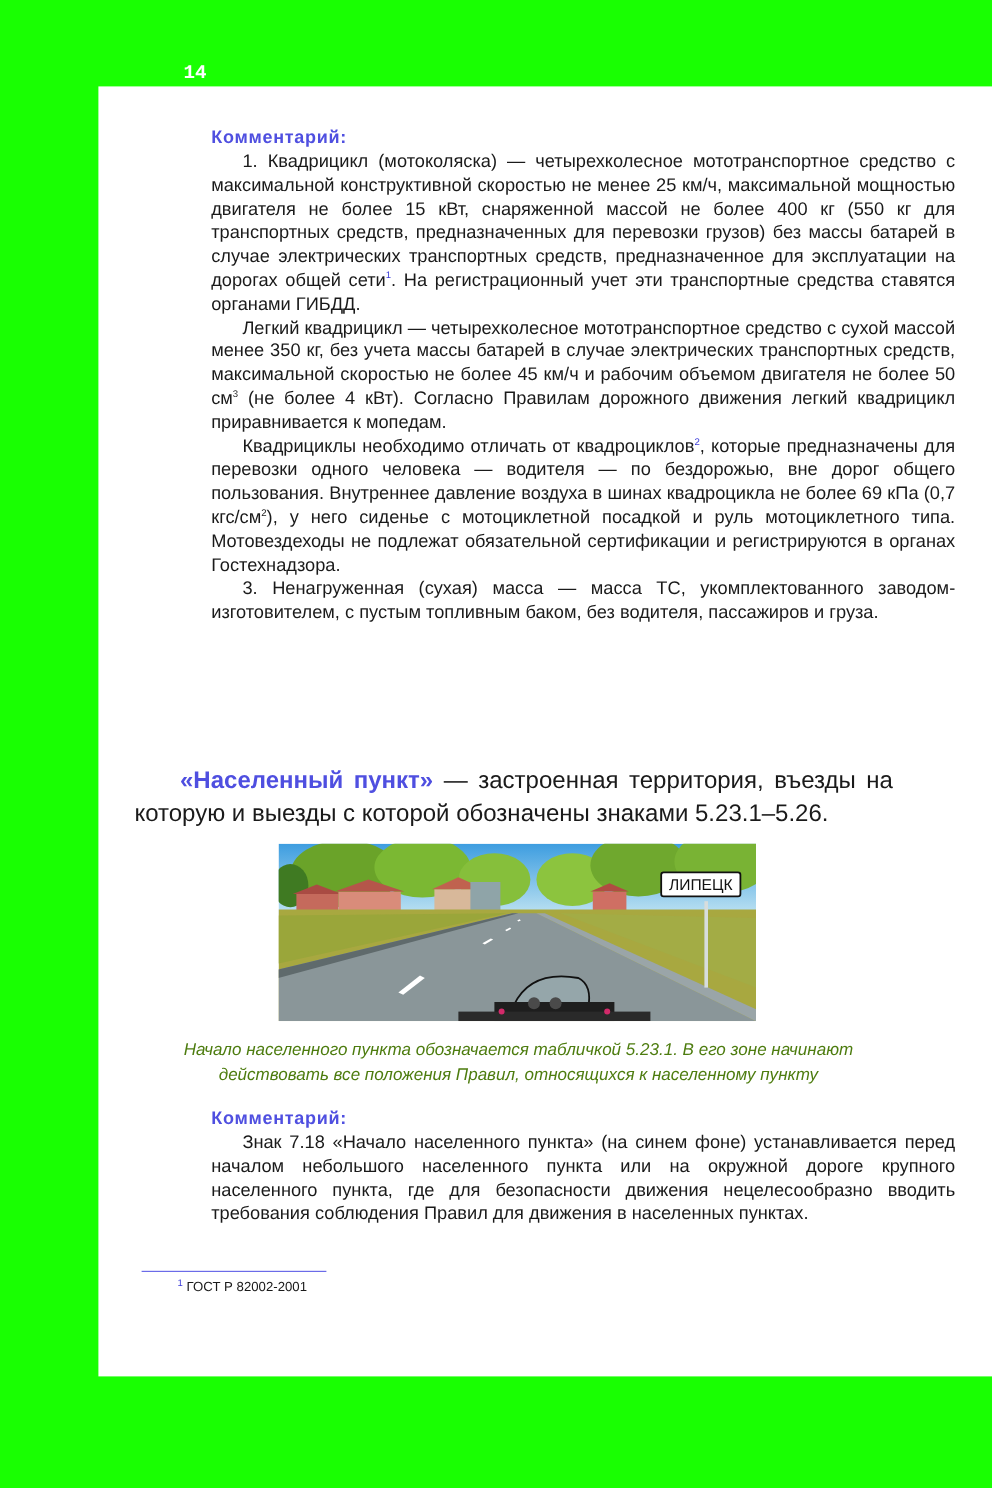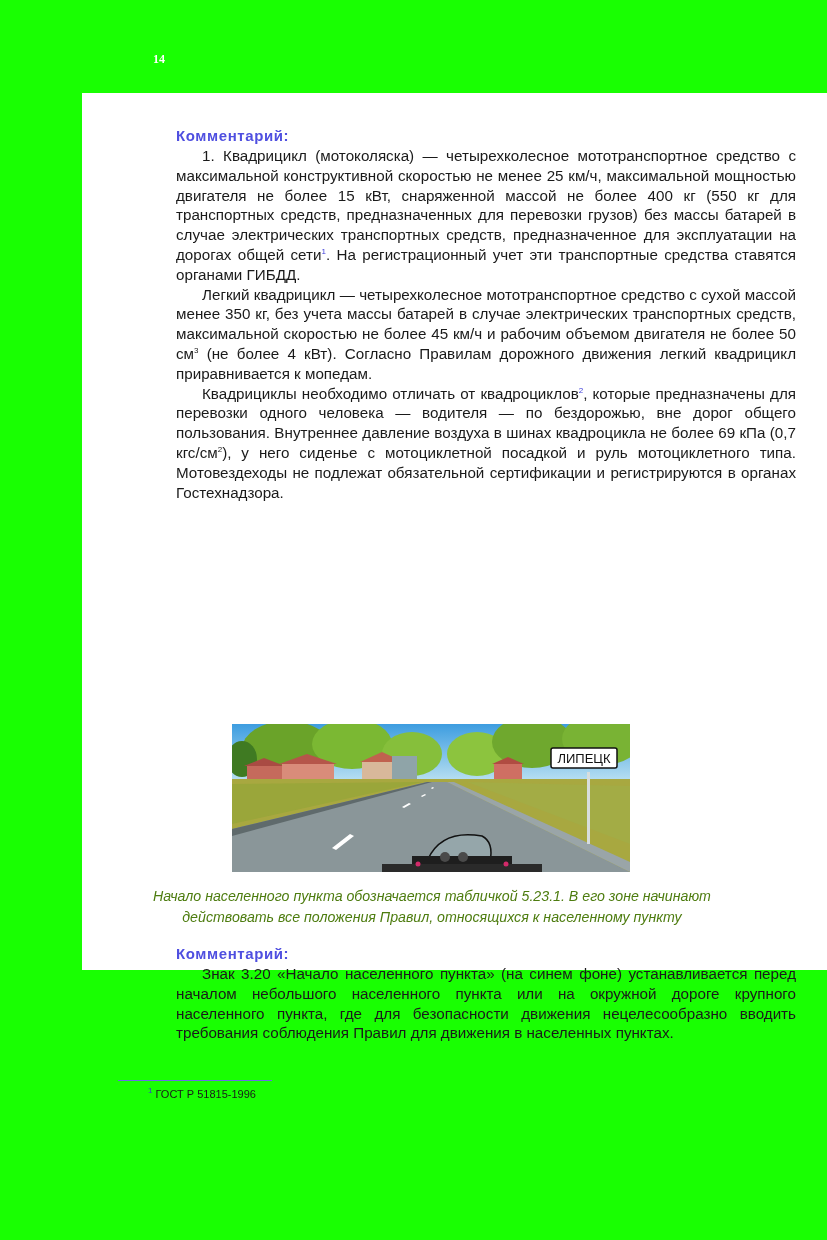--- a/index.html
+++ b/index.html
@@ -6,26 +6,26 @@
   body {
     width: 827px; height: 1240px;
     background: #19ff02;
     position: relative;
     overflow: hidden;
     font-family: "Liberation Sans", sans-serif;
     color: #1a1a1a;
   }
   .page-number {
     position: absolute; left: 153px; top: 52px;
-    color: #ffffff; font-weight: bold; font-size: 12px;
-    font-family: Liberation Serif, serif;
+    color: #ffffff; font-weight: bold; font-size: 16px;
+    font-family: Liberation Mono, monospace;
   }
   .sheet {
-    position: absolute; left: 82px; top: 93px;
-    width: 745px; height: 877px;
+    position: absolute; left: 82px; top: 72px;
+    width: 745px; height: 1075px;
     background: #ffffff;
   }
   .col {
     position: absolute; left: 94px; width: 620px;
   }
   .comment-title {
     color: #4f4fe0; font-weight: bold; font-size: 15px;
     letter-spacing: 0.6px; line-height: 20px; margin: 0;
   }
   .para {
@@ -65,22 +65,24 @@
 
 <div class="page-number">14</div>
 
 <div class="sheet">
 
   <div class="col" style="top:33px;">
     <p class="comment-title">Комментарий:</p>
     <p class="para"><span>1. Квадрицикл (мотоколяска) — четырехколесное мототранспорт­ное средство с максимальной конструктивной скоростью не менее 25 км/ч, максимальной мощностью двигателя не более 15 кВт, сна­ряженной массой не более 400 кг (550 кг для транспортных средств, предназначенных для перевозки грузов) без массы батарей в случае электрических транспортных средств, предназначенное для эксплу­атации на дорогах общей сети</span><sup class="blue">1</sup><span>. На регистрационный учет эти транс­портные средства ставятся органами ГИБДД.</span></p>
     <p class="para"><span>Легкий квадрицикл — четырехколесное мототранспортное сред­ство с сухой массой менее 350 кг, без учета массы батарей в случае электрических транспортных средств, максимальной скоростью не бо­лее 45 км/ч и рабочим объемом двигателя не более 50 см</span><sup>3</sup><span> (не более 4 кВт). Согласно Правилам дорожного движения легкий квадрицикл приравнивается к мопедам.</span></p>
     <p class="para"><span>Квадрициклы необходимо отличать от квадроциклов</span><sup class="blue">2</sup><span>, которые пред­назначены для перевозки одного человека — водителя — по бездорожью, вне дорог общего пользования. Внутреннее давление воздуха в шинах квадроцикла не более 69 кПа (0,7 кгс/см</span><sup>2</sup><span>), у него сиденье с мотоциклет­ной посадкой и руль мотоциклетного типа. Мотовездеходы не подлежат обязательной сертификации и регистрируются в органах Гостехнадзора.</span></p>
+    <p class="para">3. Ненагруженная (сухая) масса — масса ТС, укомплектованного заводом-изготовителем, с пустым топливным баком, без водителя, пассажиров и груза.</p>
   </div>
 
+  <p class="definition"><span class="term">«Населенный пункт»</span><span> — застроенная территория, въезды на которую и выезды с которой обозначены знаками 5.23.1–5.26.</span></p>
 
   <div class="figure">
     <svg width="398" height="148" viewBox="0 0 398 148">
       <defs>
         <linearGradient id="sky" x1="0" y1="0" x2="0" y2="1">
           <stop offset="0" stop-color="#3d9de0"></stop>
           <stop offset="1" stop-color="#bfe3f2"></stop>
         </linearGradient>
       </defs>
       <rect x="0" y="0" width="398" height="60" fill="url(#sky)"></rect>
@@ -136,22 +138,22 @@
         <circle cx="186" cy="140" r="2.5" fill="#d22a6a"></circle>
         <circle cx="274" cy="140" r="2.5" fill="#d22a6a"></circle>
       </g>
     </svg>
   </div>
 
   <p class="figcaption">Начало населенного пункта обозначается табличкой 5.23.1. В его зоне начи­нают действовать все положения Правил, относящихся к населенному пункту</p>
 
   <div class="col" style="top:851px;">
     <p class="comment-title">Комментарий:</p>
-    <p class="para">Знак 3.20 «Начало населенного пункта» (на синем фоне) устанавли­вается перед началом небольшого населенного пункта или на окруж­ной дороге крупного населенного пункта, где для безопасности дви­жения нецелесообразно вводить требования соблюдения Правил для движения в населенных пунктах.</p>
+    <p class="para">Знак 7.18 «Начало населенного пункта» (на синем фоне) устанавли­вается перед началом небольшого населенного пункта или на окруж­ной дороге крупного населенного пункта, где для безопасности дви­жения нецелесообразно вводить требования соблюдения Правил для движения в населенных пунктах.</p>
   </div>
 
   <div class="footnote-rule"></div>
 
   <div class="footnotes">
-    <p><sup class="blue">1</sup> <span>ГОСТ Р 51815-1996</span></p>
+    <p><sup class="blue">1</sup> <span>ГОСТ Р 82002-2001</span></p>
   </div>
 
 </div>
 
 </body></html>

